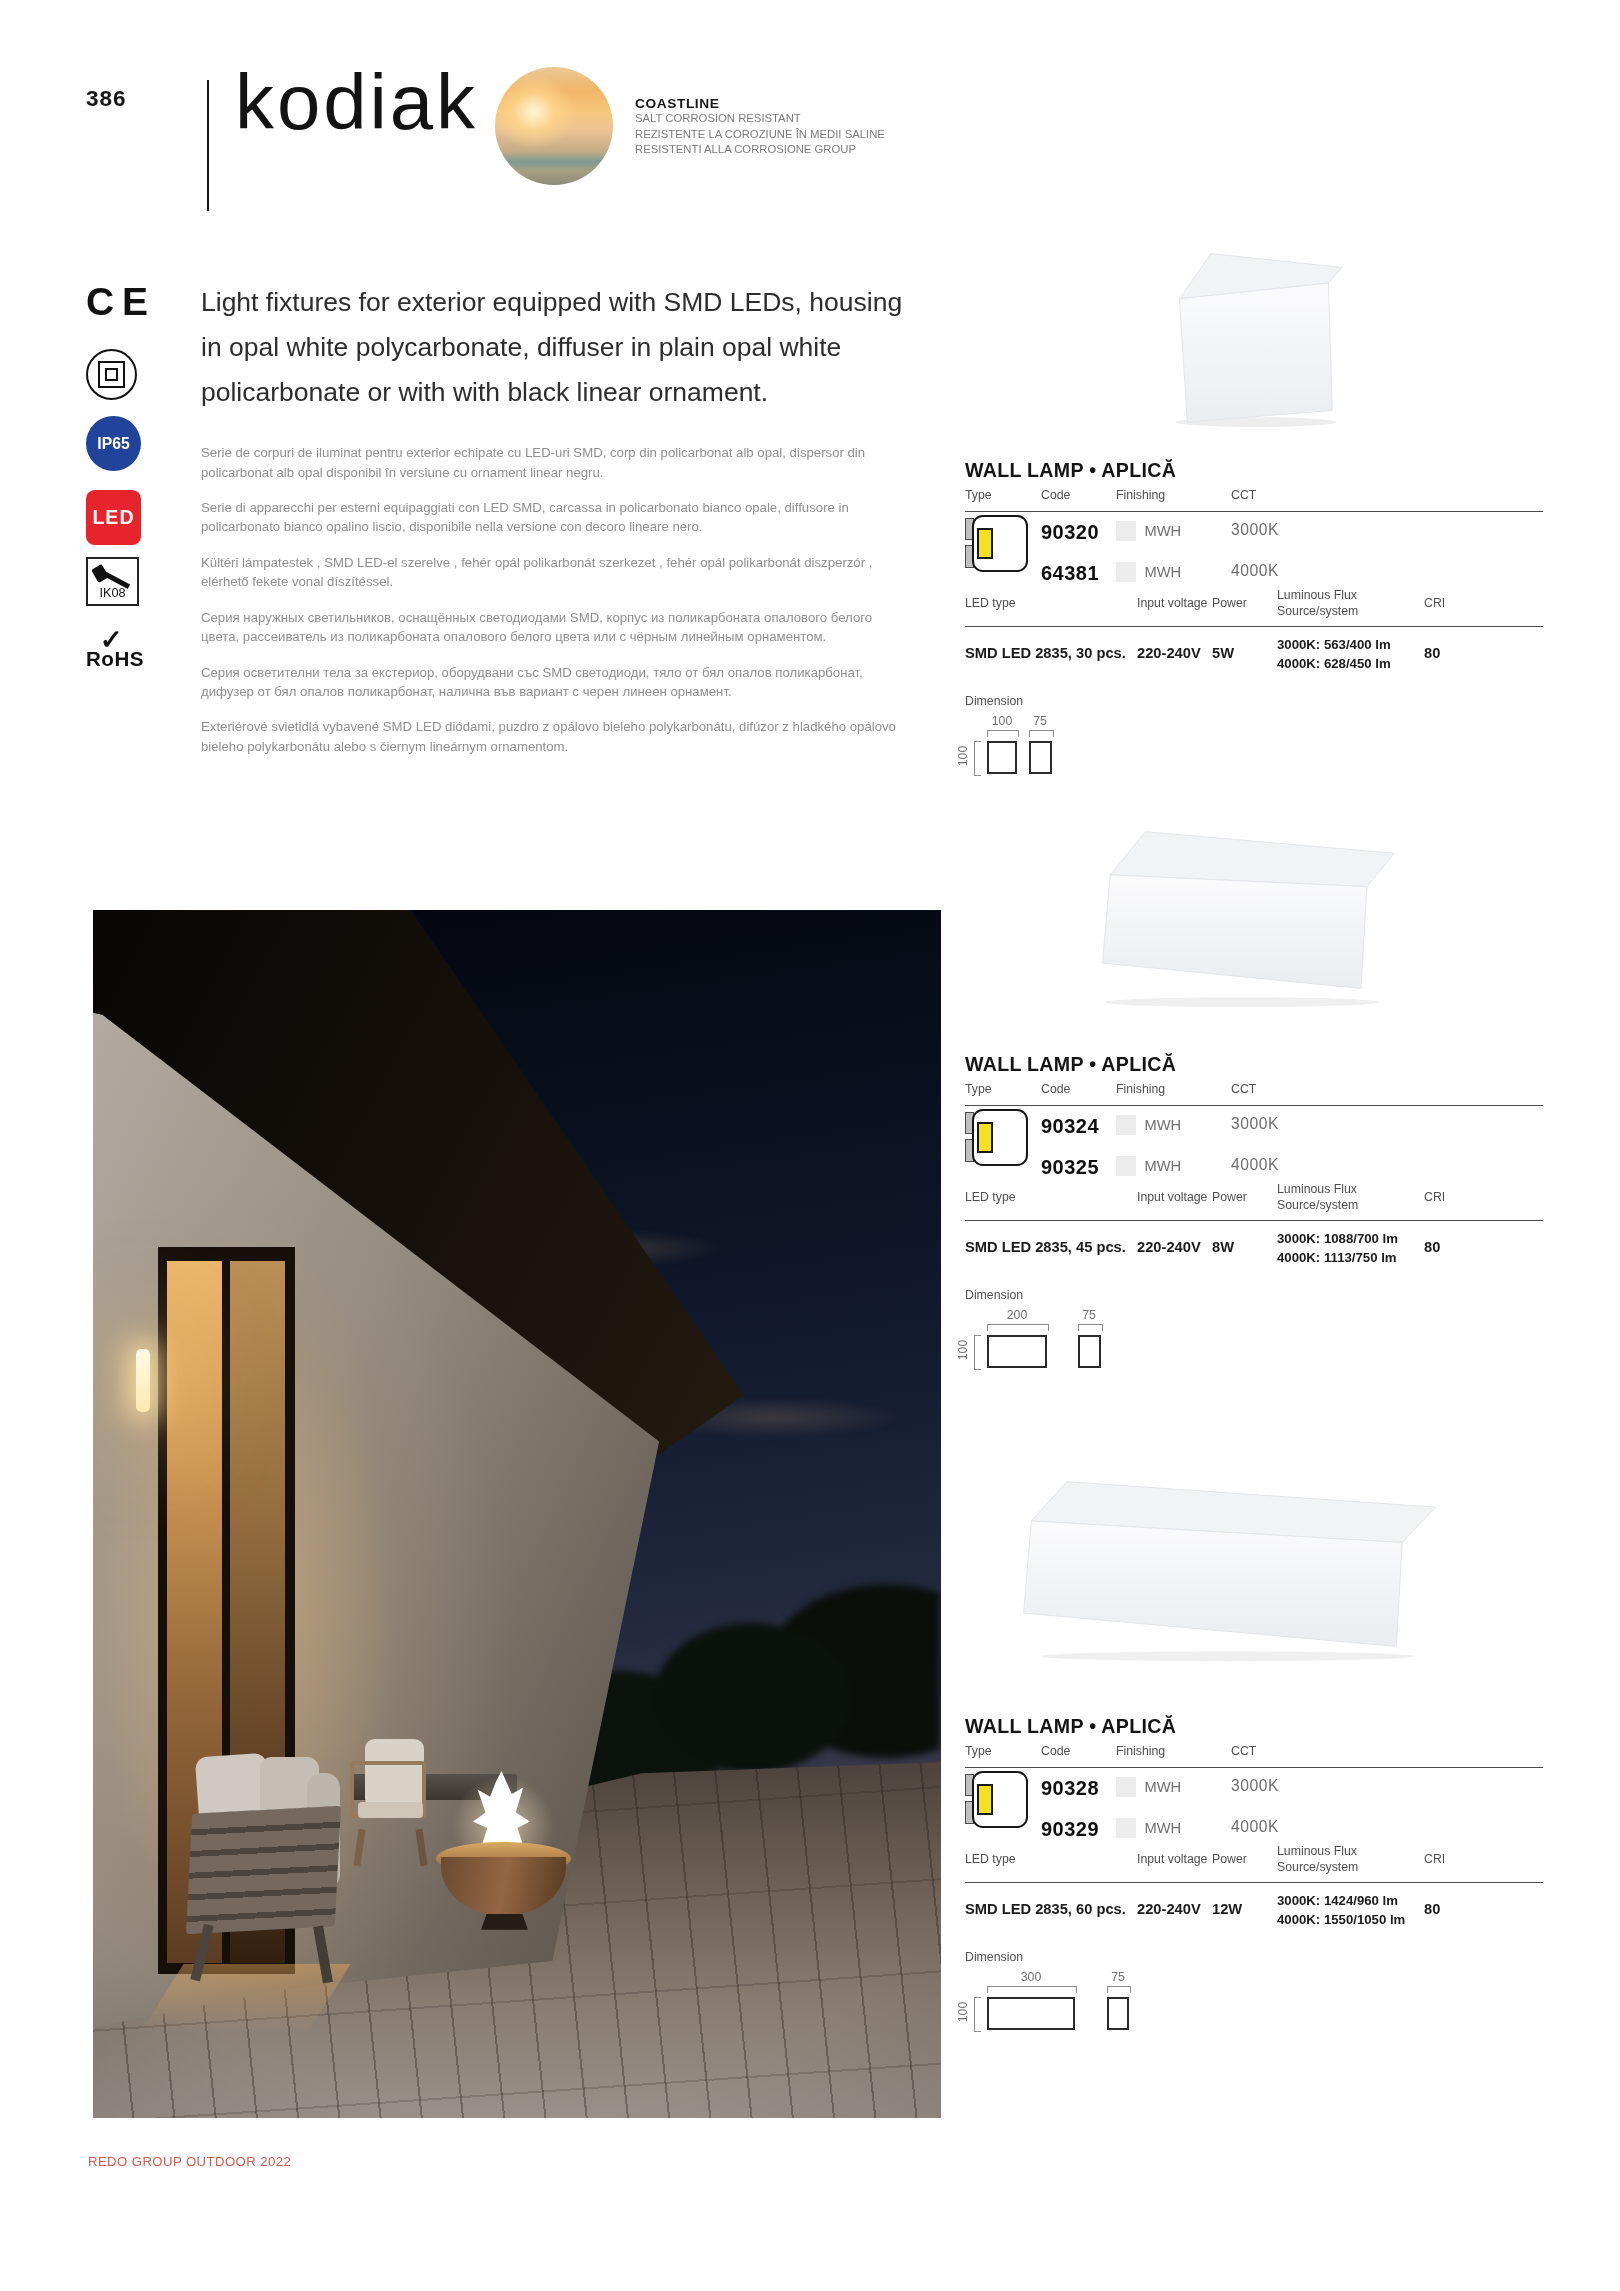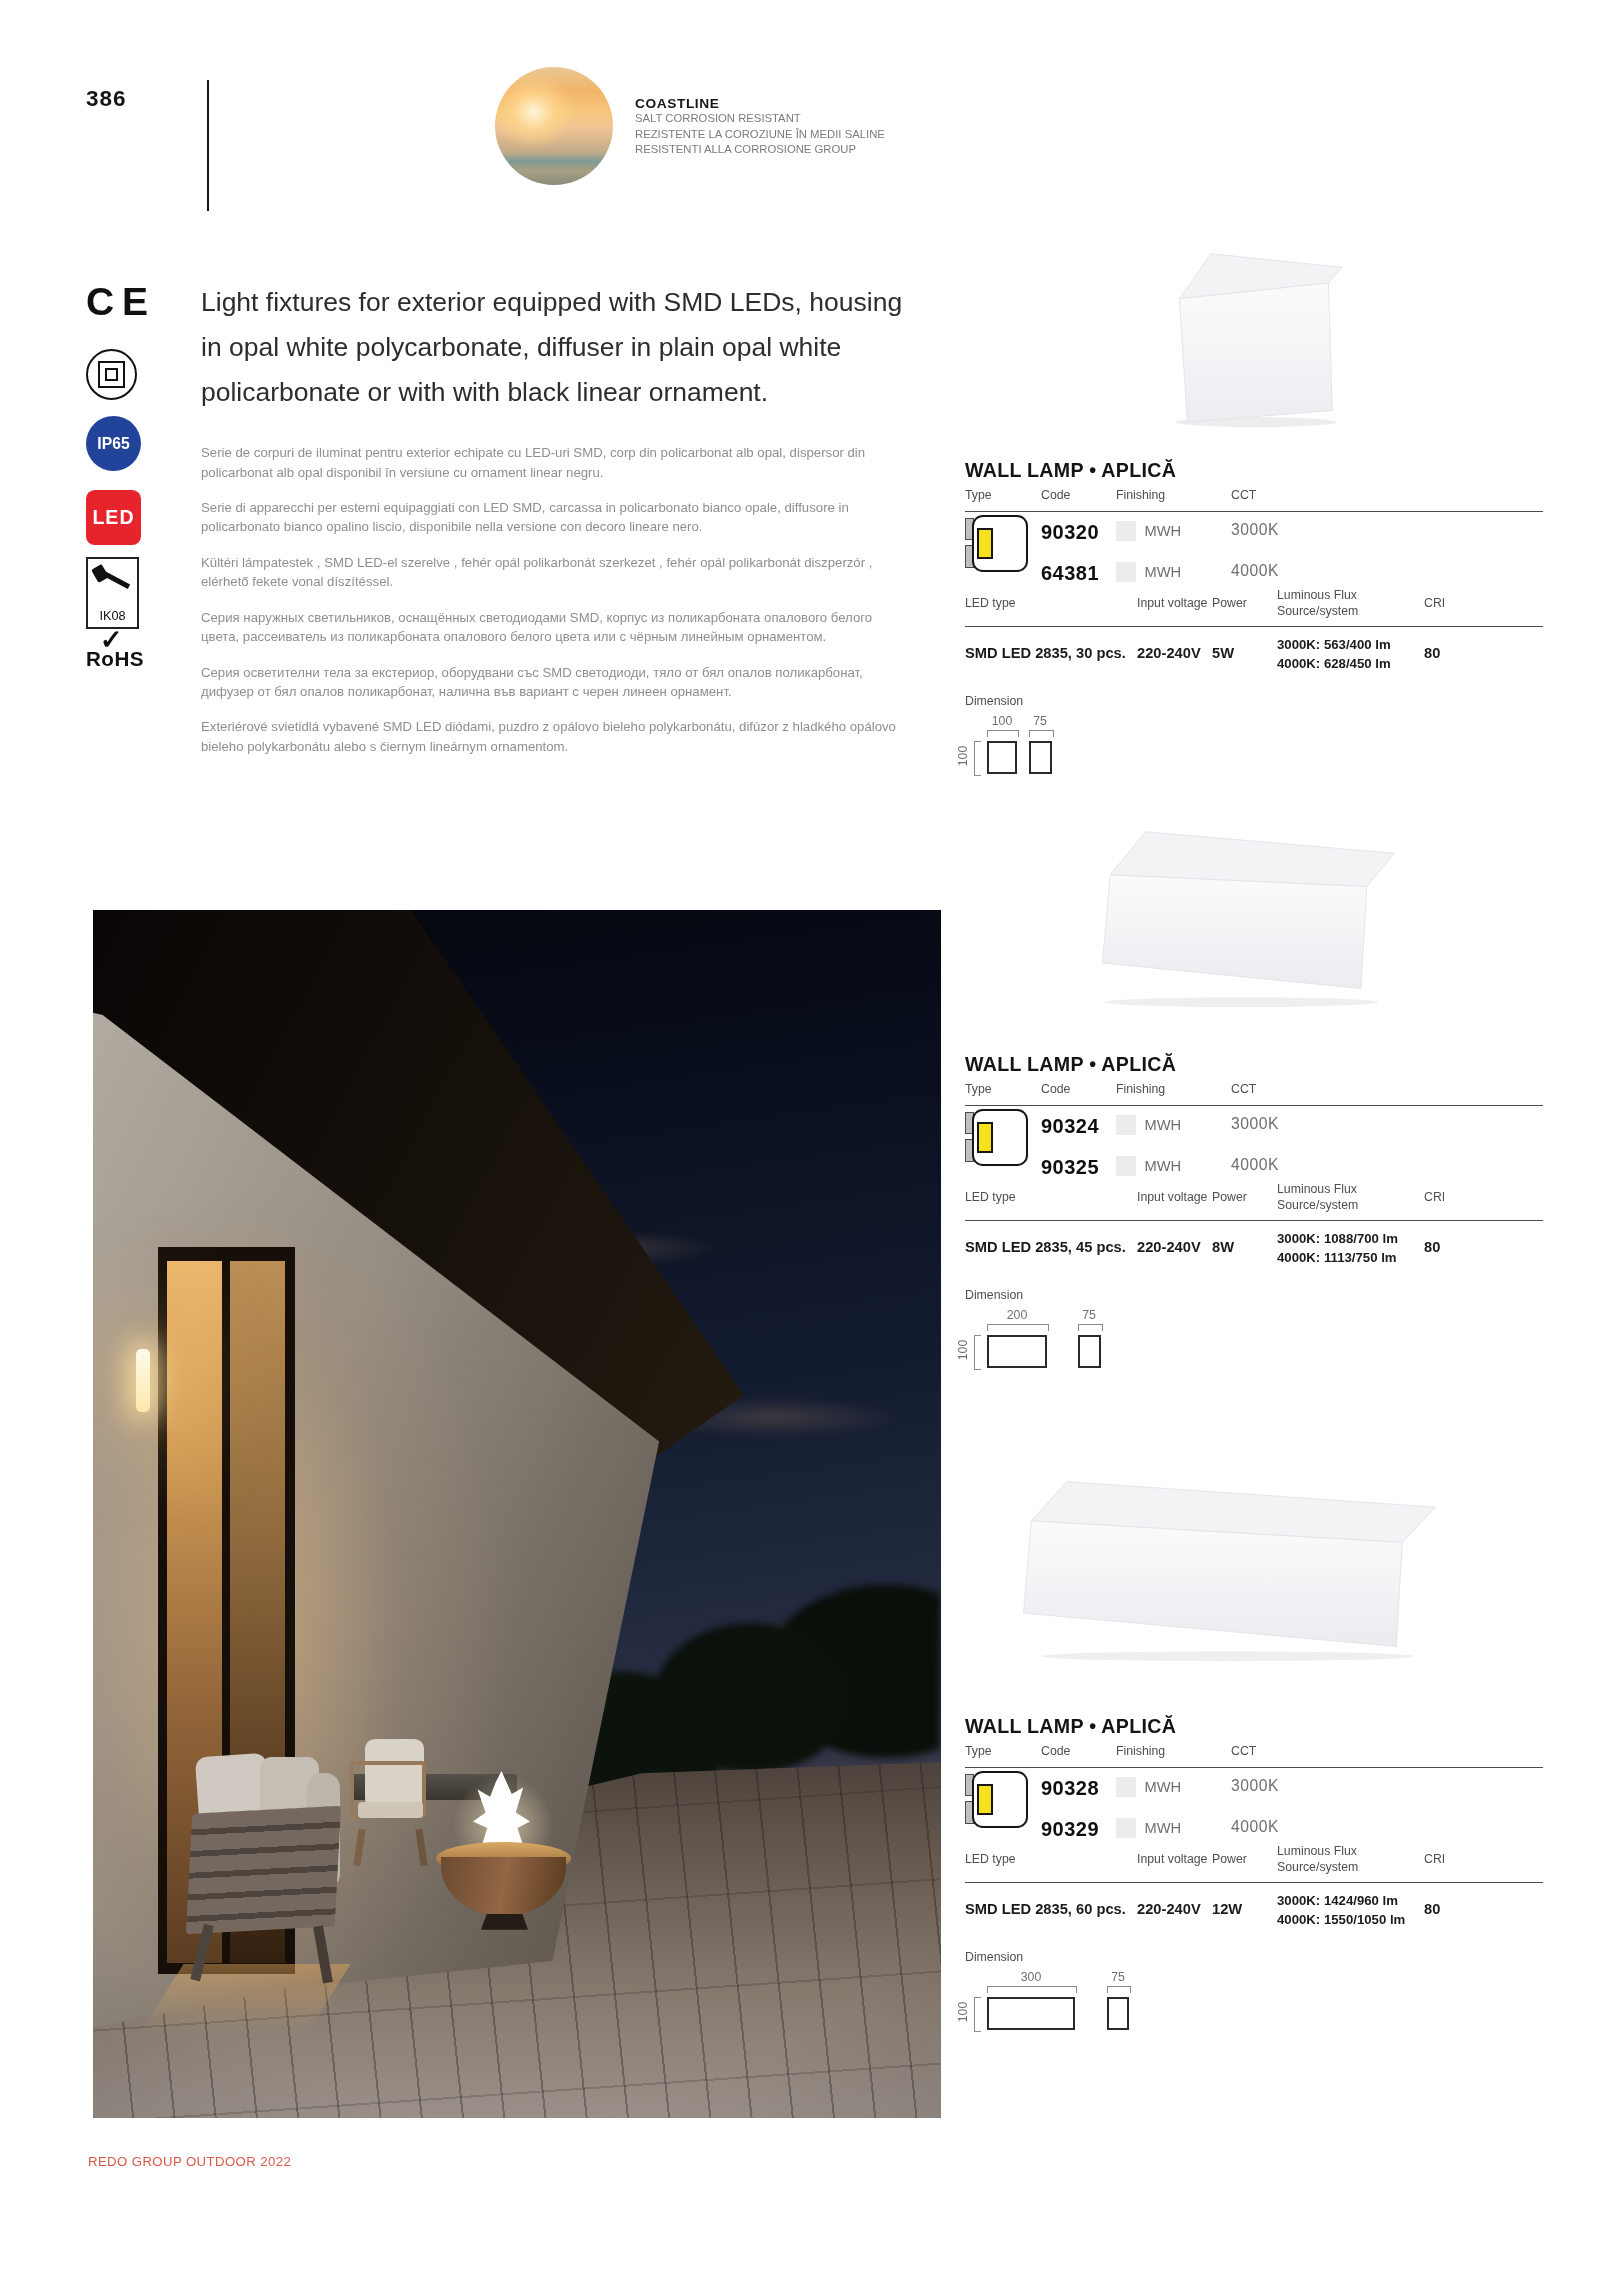--- a/index.html
+++ b/index.html
@@ -21,21 +21,21 @@
   
   .cert{position:absolute;left:86px;}
   .ce{top:280px;font-size:39px;font-weight:bold;letter-spacing:7.8px;color:#111;}
   .di{top:349px;width:47px;height:47px;border:2.9px solid #111;border-radius:50%;display:flex;align-items:center;justify-content:center;}
   .di-sq-outer{width:23.5px;height:23.5px;border:2.9px solid #111;display:flex;align-items:center;justify-content:center;}
   .di-sq-inner{width:9.8px;height:9.8px;border:2.9px solid #111;}
   .ip65{top:416px;width:55px;height:55px;border-radius:50%;background:#21449a;color:#fff;
         display:flex;align-items:center;justify-content:center;font-size:15.7px;font-weight:bold;}
   .ledb{top:490px;width:55px;height:55px;border-radius:8.8px;background:#e7232b;color:#fff;
         display:flex;align-items:center;justify-content:center;font-size:19.6px;font-weight:bold;letter-spacing:1px;}
-  .ik08{top:557px;width:53px;height:72px;border:2px solid #222;box-sizing:border-box;}
+  .ik08{top:557px;width:53px;height:49px;border:2px solid #222;box-sizing:border-box;}
   .hammer-head{position:absolute;left:5.9px;top:6.9px;width:11.8px;height:14.7px;background:#111;border-radius:2px;transform:rotate(-30deg);}
   .hammer-handle{position:absolute;left:7.8px;top:16.7px;width:35px;height:4.9px;background:#111;transform:rotate(28deg);}
   .ik08-label{position:absolute;left:0;right:0;bottom:3.9px;text-align:center;font-size:12.7px;color:#111;}
   .rohs{top:629px;width:78px;text-align:left;}
   .rohs-check{font-size:27.4px;font-weight:bold;color:#111;margin-left:13.7px;line-height:21.6px;}
   .rohs-label{font-size:20.6px;font-weight:bold;color:#111;margin-top:-3.9px;letter-spacing:0.5px;}
 
   
   .intro-heading{position:absolute;left:201px;top:280px;width:716px;font-size:26.5px;line-height:45px;color:#2d2d2d;}
   .intro-paragraphs{position:absolute;left:201px;top:443px;width:711px;}
@@ -151,20 +151,21 @@
 
   .footer{position:absolute;left:88px;top:2154px;font-size:13.2px;letter-spacing:0.4px;color:#d7594c;}
 </style>
 </head>
 <body>
 
 <div class="page">
 
   <div class="page-num">386</div>
   <div class="header-divider"></div>
+  <div class="logo">kodiak</div>
   <div class="coastline-circle"></div>
   <div class="coastline-text">
     <div class="coastline-title">COASTLINE</div>
     <div class="coastline-line">SALT CORROSION RESISTANT</div>
     <div class="coastline-line">REZISTENTE LA COROZIUNE ÎN MEDII SALINE</div>
     <div class="coastline-line">RESISTENTI ALLA CORROSIONE GROUP</div>
   </div>
 
   <div class="cert ce">CE</div>
   <div class="cert di">

